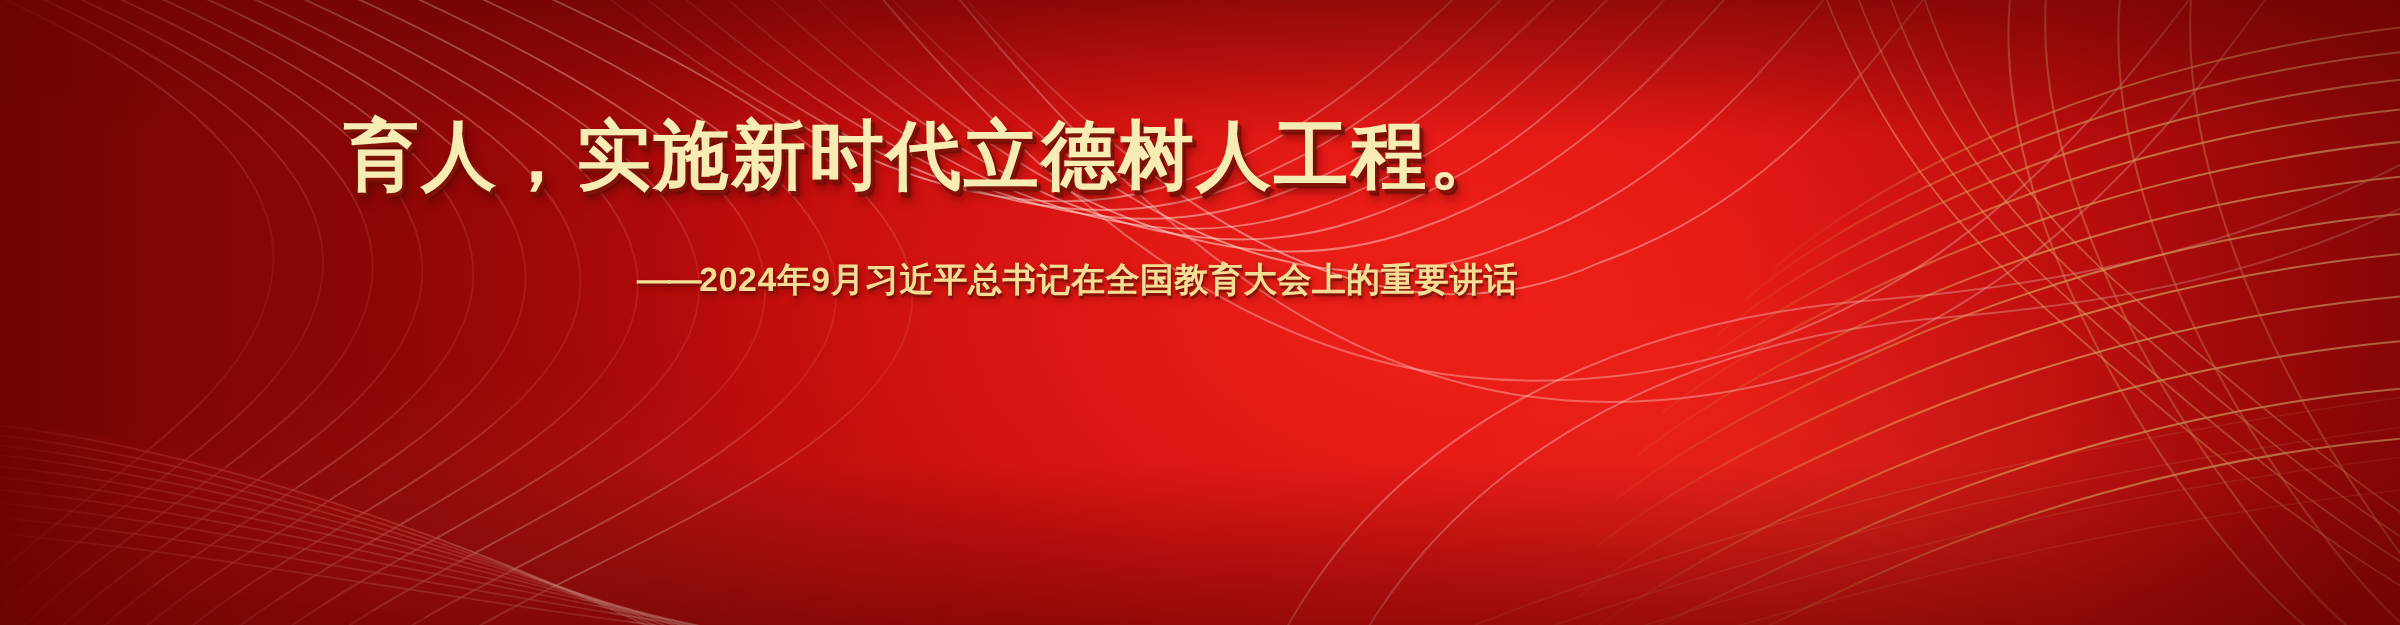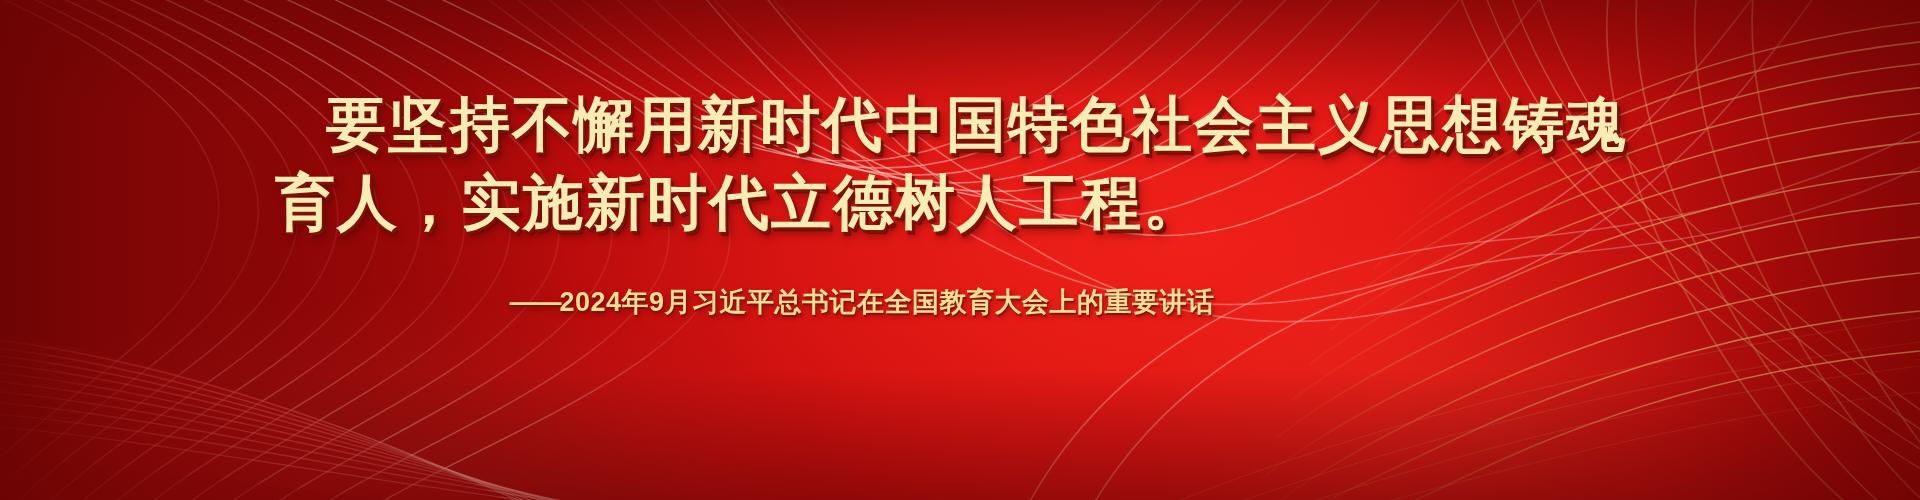--- a/index.html
+++ b/index.html
@@ -212,18 +212,17 @@
       <path d="M1180,500 C 1360,430 1580,366 1920,318"></path>
       <path d="M1210,512 C 1400,444 1620,382 1920,342"></path>
       <path d="M1256,520 C 1440,458 1650,398 1920,366"></path>
       <path d="M1320,520 C 1490,472 1690,418 1920,392"></path>
     </g>
   </svg>
 
   <div class="bg-vignette"></div>
 
   <div class="text-wrap">
-    <p class="headline headline-line1">要坚持不懈用新时代中国特色社会主义思想铸魂</p>
     <p class="headline headline-line2">育人，实施新时代立德树人工程。</p>
     <p class="attribution"><span class="dash">——</span><span>2024年9月习近平总书记在全国教育大会上的重要讲话</span></p>
   </div>
 
 </div>
 
 </body></html>

